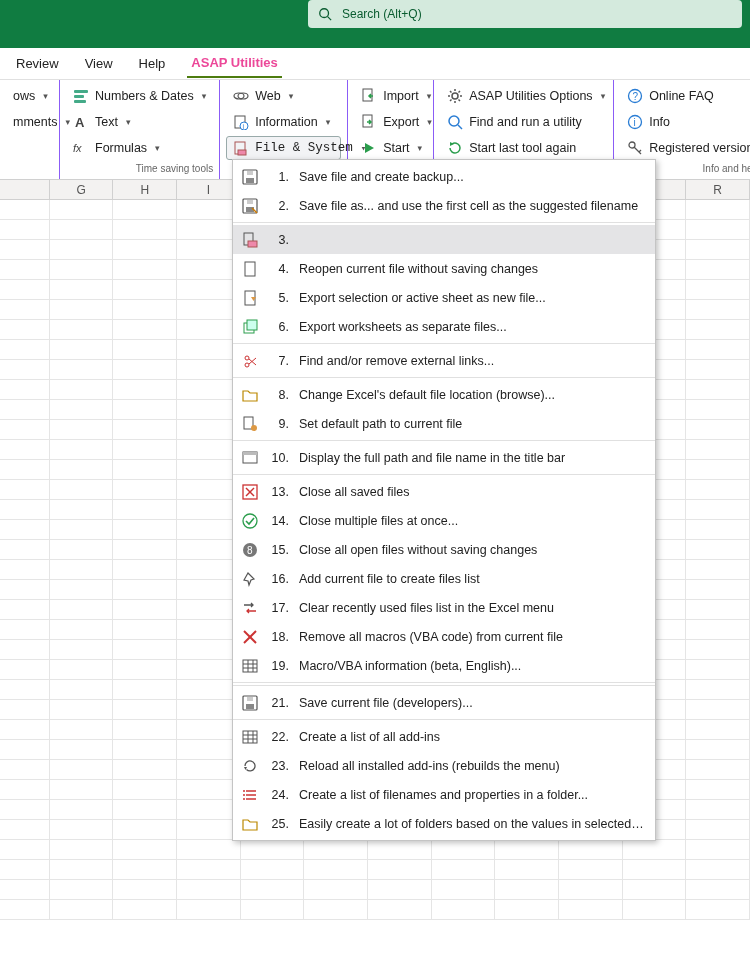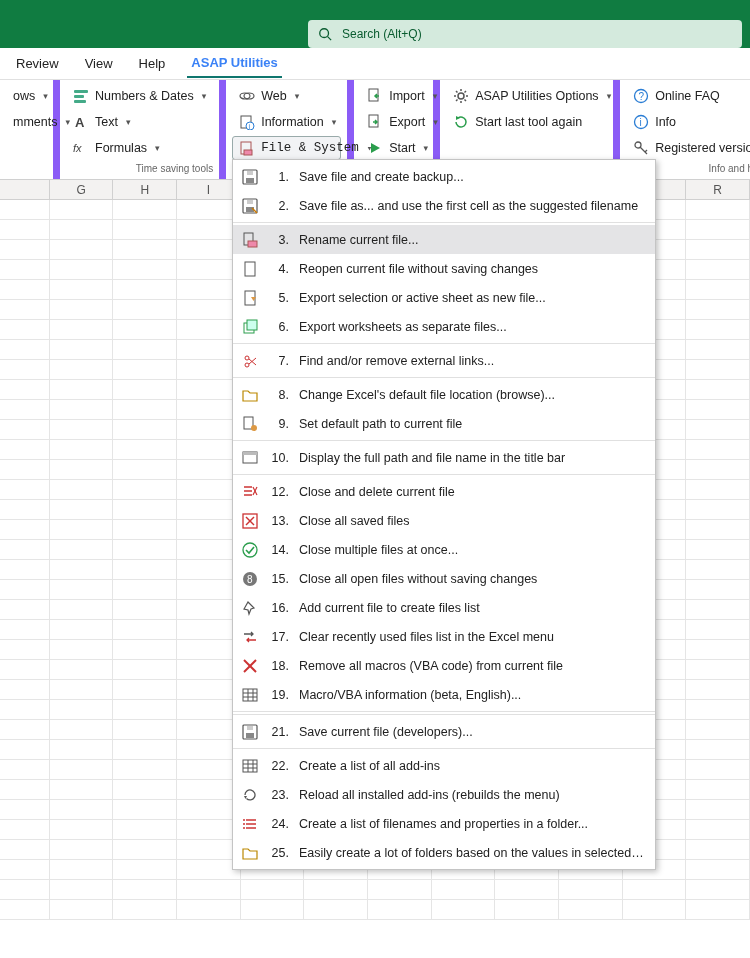--- a/index.html
+++ b/index.html
@@ -9,21 +9,21 @@
     background: #ffffff;
     width: 750px;
     height: 958px;
     overflow: hidden;
     color: #333;
   }
   .titlebar {
     background: #107c41;
     height: 48px;
     display: flex;
-    align-items: flex-end;
+    align-items: flex-start;
     padding: 0 8px;
   }
   .searchbox {
     margin-left: 300px;
     background: #d4eadd;
     border-radius: 4px;
     height: 28px;
     width: 440px;
     display: flex;
     align-items: center;
@@ -37,32 +37,32 @@
     height: 32px;
     display: flex;
     align-items: center;
     padding: 0 12px;
     gap: 18px;
     border-bottom: 1px solid #e0e0e0;
     font-size: 13px;
   }
   .tab { padding: 6px 4px; color: #222; cursor: default; }
   .tab.active {
-    border-bottom: 2px solid #0f766e;
-    color: #3b82f6;
+    border-bottom: 2px solid #4d7c0f;
+    color: #ec4899;
     font-weight: 600;
   }
   .ribbon {
     background: #fff;
     height: 100px;
     display: flex;
     border-bottom: 1px solid #d0d0d0;
   }
   .ribbon-group {
-    border-right: 7px solid #8b5cf6;
+    border-right: 1px solid #8b5cf6;
     display: flex;
     flex-direction: column;
     padding: 4px 6px 2px;
   }
   .ribbon-group-body {
     flex: 1 1 auto;
     display: flex;
     flex-direction: column;
     gap: 2px;
   }
@@ -302,20 +302,27 @@
               <line x1="1" y1="8" x2="3" y2="8"></line>
               <line x1="13" y1="8" x2="15" y2="8"></line>
               <line x1="3" y1="3" x2="4.5" y2="4.5"></line>
               <line x1="11.5" y1="11.5" x2="13" y2="13"></line>
               <line x1="3" y1="13" x2="4.5" y2="11.5"></line>
               <line x1="11.5" y1="4.5" x2="13" y2="3"></line>
             </g>
           </svg>
         <span>ASAP Utilities Options</span>
           <span class="chev">▾</span>
+      </div>
+      <div class="ribbon-btn">
+        <svg viewBox="0 0 16 16">
+            <circle cx="7" cy="7" r="5" fill="none" stroke="#2a7dd4" stroke-width="1.5"></circle>
+            <line x1="11" y1="11" x2="15" y2="15" stroke="#2a7dd4" stroke-width="1.5"></line>
+          </svg>
+        <span>Find and run a utility</span>
       </div>
       <div class="ribbon-btn">
         <svg viewBox="0 0 16 16">
             <path d="M3 8 a5 5 0 1 0 2 -4" fill="none" stroke="#2a9d4c" stroke-width="1.5"></path>
             <polygon points="3,2 3,6 7,4" fill="#2a9d4c"></polygon>
           </svg>
         <span>Start last tool again</span>
       </div>
     </div>
     <div class="ribbon-group-label"></div>
@@ -893,21 +900,20 @@
       <span class="menu-label">Save file as... and use the first cell as the suggested filename</span>
     </div>
     <div class="menu-sep"></div>
     <div class="menu-item hovered">
       <span class="menu-icon">
         <svg viewBox="0 0 16 16">
           <use href="#ic-rename"></use>
         </svg>
       </span>
       <span class="menu-num">3.</span>
-      <span class="menu-label">Rename current file...</span>
     </div>
     <div class="menu-item">
       <span class="menu-icon">
         <svg viewBox="0 0 16 16">
           <use href="#ic-blank-doc"></use>
         </svg>
       </span>
       <span class="menu-num">4.</span>
       <span class="menu-label">Reopen current file without saving changes</span>
     </div>
@@ -962,29 +968,20 @@
     <div class="menu-item">
       <span class="menu-icon">
         <svg viewBox="0 0 16 16">
           <use href="#ic-window"></use>
         </svg>
       </span>
       <span class="menu-num">10.</span>
       <span class="menu-label">Display the full path and file name in the title bar</span>
     </div>
     <div class="menu-sep"></div>
-    <div class="menu-item">
-      <span class="menu-icon">
-        <svg viewBox="0 0 16 16">
-          <use href="#ic-delete-list"></use>
-        </svg>
-      </span>
-      <span class="menu-num">12.</span>
-      <span class="menu-label">Close and delete current file</span>
-    </div>
     <div class="menu-item">
       <span class="menu-icon">
         <svg viewBox="0 0 16 16">
           <use href="#ic-close-x"></use>
         </svg>
       </span>
       <span class="menu-num">13.</span>
       <span class="menu-label">Close all saved files</span>
     </div>
     <div class="menu-item">

